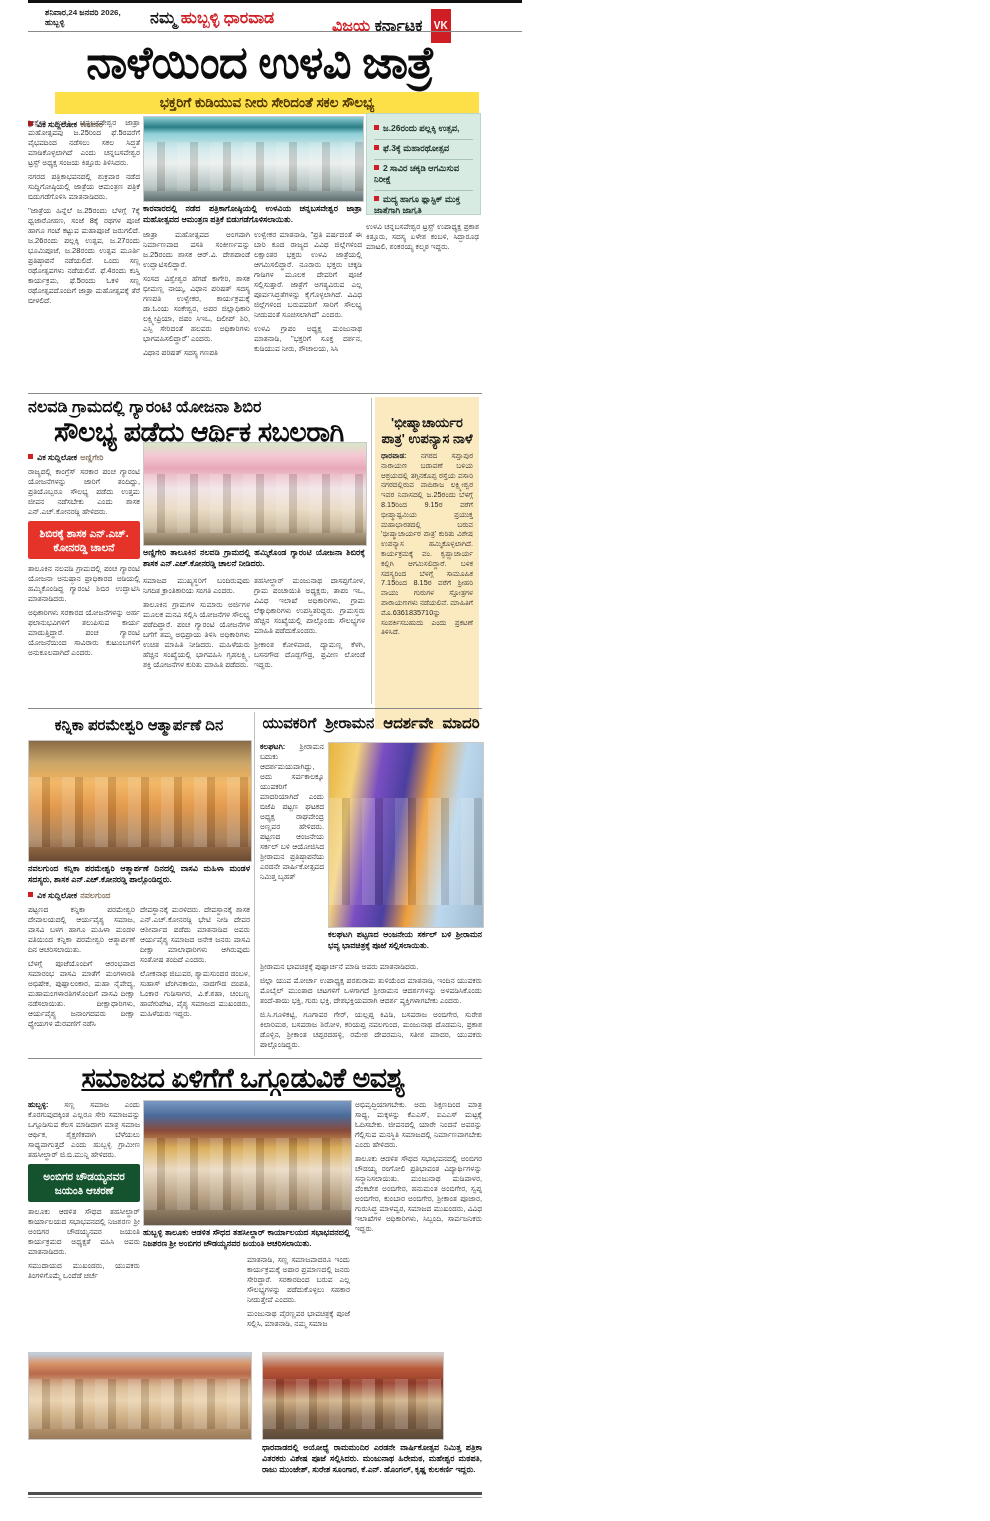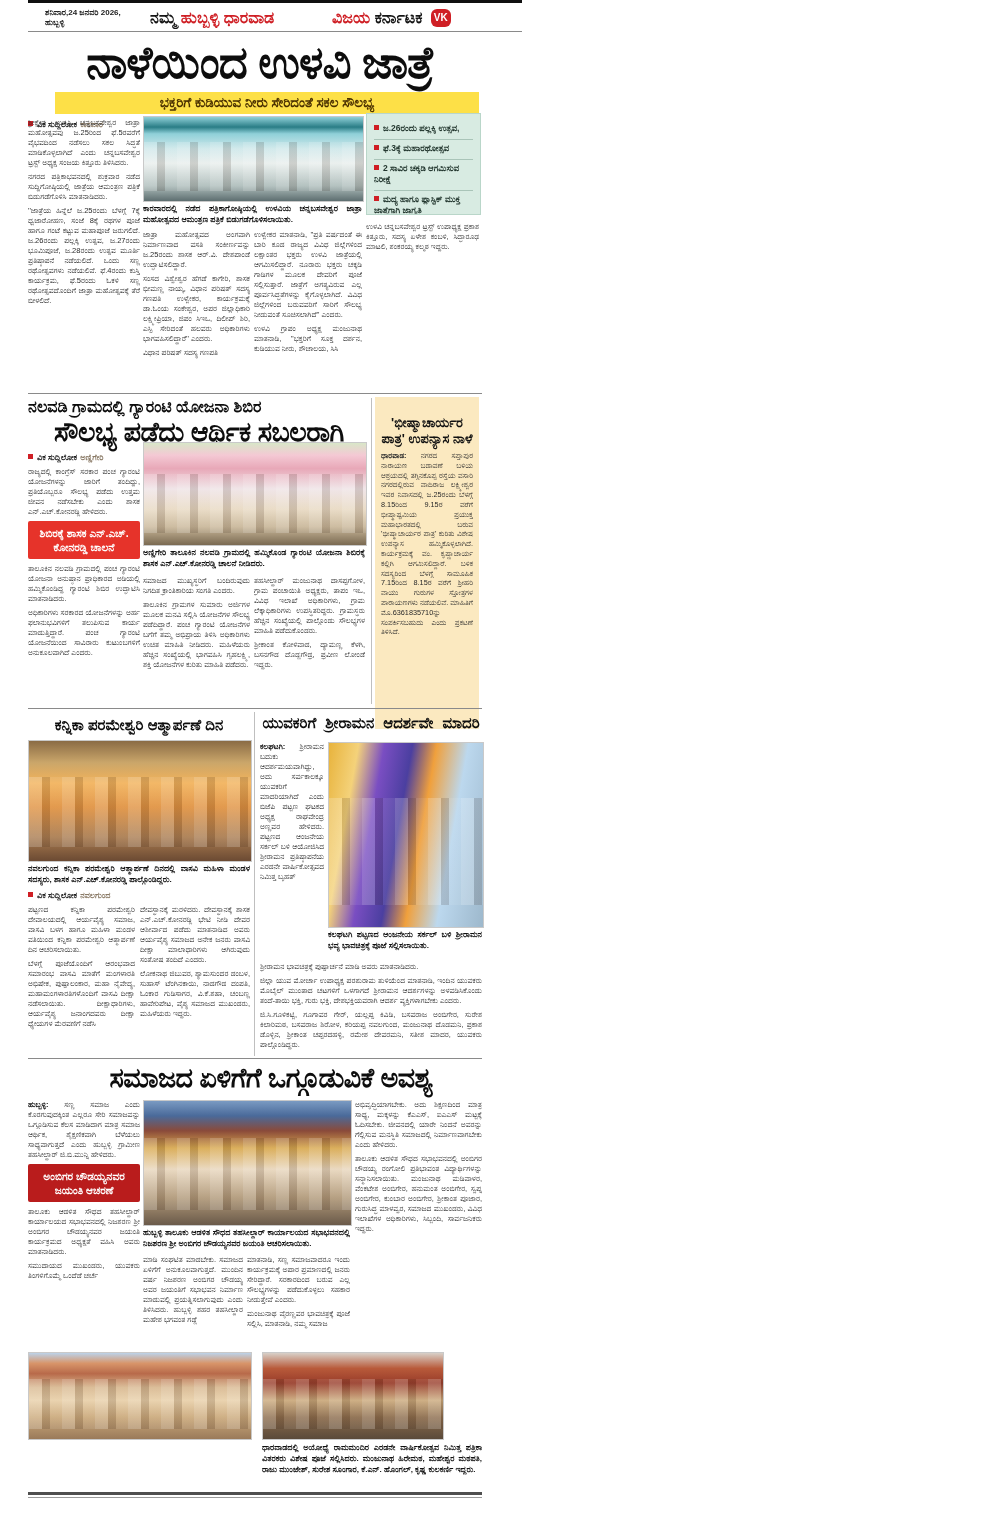--- a/index.html
+++ b/index.html
@@ -7,42 +7,42 @@
   .page{position:absolute;left:0;top:0;width:990px;height:1521px;background:#fff;overflow:hidden;}
   .abs{position:absolute;}
   .rule{position:absolute;background:#8a8a8a;height:1px;}
   .vrule{position:absolute;background:#bfbfbf;width:1px;}
   .top-strip{position:absolute;background:#101010;}
   .date-block{font-size:8px;line-height:9.5px;font-weight:bold;color:#222;}
   .mast{font-size:16px;font-weight:bold;letter-spacing:0;white-space:nowrap;}
   .mast .red{color:#cf1f25;}
   .mast .blk{color:#151515;}
   .vk-logo{display:inline-block;background:#cf1f25;color:#fff;font-size:10px;font-weight:bold;
-    padding:4px 3px;line-height:10px;vertical-align:2px;margin-left:4px;border-radius:6px;}
+    padding:12px 3px;line-height:10px;vertical-align:2px;margin-left:4px;border-radius:0;}
   .headline-main{font-size:45px;line-height:50px;font-weight:bold;color:#0d0d0d;text-align:center;letter-spacing:-1px;}
   .banner{background:#fde047;color:#4a3000;font-weight:bold;font-size:13.5px;line-height:22px;text-align:center;overflow:hidden;white-space:nowrap;}
   .byline{font-size:8px;font-weight:bold;color:#222;white-space:nowrap;}
   .byline .dl{color:#8a7a66;font-weight:bold;margin-left:3px;}
   .sq{display:inline-block;width:5px;height:5px;background:#cf1f25;margin-right:4px;vertical-align:1px;}
   .col{font-size:7.5px;line-height:10px;text-align:justify;color:#2a2a2a;overflow:hidden;}
   .col p{margin:0 0 4px 0;}
   .caption{font-size:8px;line-height:11px;font-weight:bold;color:#111;text-align:justify;overflow:hidden;}
   .photo{position:absolute;overflow:hidden;border:1px solid #c9c9c9;}
   .photo::after{content:"";position:absolute;left:0;right:0;top:30%;height:58%;opacity:.45;
     background:repeating-linear-gradient(90deg,rgba(255,255,255,.45) 0 13px,rgba(60,40,30,.35) 13px 21px,rgba(255,255,255,.18) 21px 33px);}
   .hl-box{background:#d8ebe2;border:1px solid #b9d6c9;padding:6px 7px 2px 7px;overflow:hidden;}
   .hl-item{font-size:8.5px;line-height:11px;font-weight:bold;color:#23372f;border-bottom:1px solid #a9c4b8;
     padding:3px 0 5px 0;}
   .hl-item:last-child{border-bottom:none;}
   .kicker{font-size:16px;font-weight:bold;color:#0d0d0d;}
   .headline-2{font-size:27px;line-height:30px;font-weight:bold;text-align:center;color:#0d0d0d;letter-spacing:-0.5px;}
   .headline-3{font-size:15px;line-height:18px;font-weight:bold;text-align:center;color:#0d0d0d;}
   .red-box{background:#e6332a;color:#fff;font-weight:bold;font-size:10.5px;line-height:14px;text-align:center;
     padding:5px 3px;border-radius:2px;}
-  .blue-box{background:#b91c1c;color:#fff;font-weight:bold;font-size:10.5px;line-height:14px;text-align:center;
+  .blue-box{background:#14532d;color:#fff;font-weight:bold;font-size:10.5px;line-height:14px;text-align:center;
     padding:5px 3px;border-radius:2px;}
   .sidebar-box{background:#fbe9c0;padding:18px 6px;overflow:hidden;}
   .sidebar-title{font-size:13px;line-height:16px;font-weight:bold;text-align:center;color:#111;margin-bottom:4px;}
   .sidebar-body{font-size:7.3px;line-height:9.8px;text-align:justify;color:#2a2a2a;}
   .sidebar-body .dl{font-weight:bold;}
   .dateline-lead{font-weight:bold;color:#111;}
   .dbl-rule-a{position:absolute;background:#4f4f4f;height:3px;}
   .dbl-rule-b{position:absolute;background:#9a9a9a;height:1px;}
 </style>
 </head>
@@ -159,32 +159,29 @@
   <div class="photo" style="left:328px;top:742px;width:154px;height:184px;background:linear-gradient(100deg,#e8b33c 0%,#f4d27a 16%,#7a4ec2 30%,#4b3fa0 45%,#f0a03c 58%,#bcd8ee 75%,#9db8cc 100%);"></div>
   <div class="abs caption" style="left:328px;top:929px;width:154px;height:30px;">ಕಲಘಟಗಿ ಪಟ್ಟಣದ ಆಂಜನೇಯ ಸರ್ಕಲ್ ಬಳಿ ಶ್ರೀರಾಮನ ಭವ್ಯ ಭಾವಚಿತ್ರಕ್ಕೆ ಪೂಜೆ ಸಲ್ಲಿಸಲಾಯಿತು.</div>
   <div class="abs col" style="left:260px;top:962px;width:222px;height:94px;">
     <p>ಶ್ರೀರಾಮನ ಭಾವಚಿತ್ರಕ್ಕೆ ಪುಷ್ಪಾರ್ಚನೆ ಮಾಡಿ ಅವರು ಮಾತನಾಡಿದರು.</p>
     <p>ಜಿಲ್ಲಾ ಯುವ ಮೋರ್ಚಾ ಉಪಾಧ್ಯಕ್ಷ ಪರಶುರಾಮ ತುಳಿಯೆಂದ ಮಾತನಾಡಿ, ಇಂದಿನ ಯುವಕರು ಮೊಬೈಲ್ ಮುಂತಾದ ಚಟಗಳಿಗೆ ಒಳಗಾಗದೆ ಶ್ರೀರಾಮನ ಆದರ್ಶಗಳನ್ನು ಅಳವಡಿಸಿಕೊಂಡು ತಂದೆ-ತಾಯಿ ಭಕ್ತಿ, ಗುರು ಭಕ್ತಿ, ದೇಶಭಕ್ತಿಯವರಾಗಿ ಆದರ್ಶ ವ್ಯಕ್ತಿಗಳಾಗಬೇಕು ಎಂದರು.</p>
     <p>ಜಿ.ಸಿ.ಗೂಳಿಕಟ್ಟಿ, ಗೂಗಾವರ ಗೇರ್, ಯಲ್ಲಪ್ಪ ಕಿವಿಡಿ, ಬಸವರಾಜ ಅಂಬಿಗೇರ, ಸುರೇಶ ಕಿಲಾರಿಮಠ, ಬಸವರಾಜ ಶಿರೋಳ, ಕರಿಯಪ್ಪ ನವಲಗುಂದ, ಮಂಜುನಾಥ ದೊಡಮನಿ, ಪ್ರಕಾಶ ಡೊಳ್ಳಿನ, ಶ್ರೀಕಾಂತ ಚಪ್ಪರದಹಳ್ಳಿ, ರಮೇಶ ದೇವರಮನಿ, ಸತೀಶ ಮಾದರ, ಯುವಕರು ಪಾಲ್ಗೊಂಡಿದ್ದರು.</p>
   </div>
 
   <div class="rule" style="left:28px;top:1058px;width:454px;"></div>
 
-  <div class="abs headline-2" style="left:44px;top:1063px;width:454px;">ಸಮಾಜದ ಏಳಿಗೆಗೆ ಒಗ್ಗೂಡುವಿಕೆ ಅವಶ್ಯ</div>
+  <div class="abs headline-2" style="left:16px;top:1063px;width:454px;text-decoration:underline;">ಸಮಾಜದ ಏಳಿಗೆಗೆ ಒಗ್ಗೂಡುವಿಕೆ ಅವಶ್ಯ</div>
   <div class="abs col" style="left:28px;top:1100px;width:112px;height:246px;">
     <p><span class="dateline-lead">ಹುಬ್ಬಳ್ಳಿ:</span> <span>ಸಣ್ಣ ಸಮಾಜ ಎಂದು ಕೊರಗುವುದಕ್ಕಿಂತ ಎಲ್ಲರೂ ಸೇರಿ ಸಮಾಜವನ್ನು ಒಗ್ಗೂಡಿಸುವ ಕೆಲಸ ಮಾಡಿದಾಗ ಮಾತ್ರ ಸಮಾಜ ಆರ್ಥಿಕ, ಶೈಕ್ಷಣಿಕವಾಗಿ ಬೆಳೆಯಲು ಸಾಧ್ಯವಾಗುತ್ತದೆ ಎಂದು ಹುಬ್ಬಳ್ಳಿ ಗ್ರಾಮೀಣ ತಹಸೀಲ್ದಾರ್ ಜಿ.ಬಿ.ಮುನ್ನಿ ಹೇಳಿದರು.</span></p>
     <div class="blue-box" style="margin:2px 0 5px 0;">ಅಂಬಿಗರ ಚೌಡಯ್ಯನವರ ಜಯಂತಿ ಆಚರಣೆ</div>
     <p>ತಾಲೂಕು ಆಡಳಿತ ಸೌಧದ ತಹಸೀಲ್ದಾರ್ ಕಾರ್ಯಾಲಯದ ಸಭಾಭವನದಲ್ಲಿ ನಿಜಶರಣ ಶ್ರೀ ಅಂಬಿಗರ ಚೌಡಯ್ಯನವರ ಜಯಂತಿ ಕಾರ್ಯಕ್ರಮದ ಅಧ್ಯಕ್ಷತೆ ವಹಿಸಿ ಅವರು ಮಾತನಾಡಿದರು.</p>
     <p>ಸಮುದಾಯದ ಮುಖಂಡರು, ಯುವಕರು ತಿಂಗಳಿಗೊಮ್ಮೆ ಒಂದೆಡೆ ಚರ್ಚೆ</p>
   </div>
   <div class="photo" style="left:143px;top:1100px;width:207px;height:124px;background:linear-gradient(0deg,#6a5a4a 0%,#b09878 22%,#e8d6bc 45%,#d8a84e 62%,#8a4a3a 76%,#4a6a9a 88%,#7a9ac2 100%);"></div>
   <div class="abs caption" style="left:143px;top:1227px;width:207px;height:24px;">ಹುಬ್ಬಳ್ಳಿ ತಾಲೂಕು ಆಡಳಿತ ಸೌಧದ ತಹಸೀಲ್ದಾರ್ ಕಾರ್ಯಾಲಯದ ಸಭಾಭವನದಲ್ಲಿ ನಿಜಶರಣ ಶ್ರೀ ಅಂಬಿಗರ ಚೌಡಯ್ಯನವರ ಜಯಂತಿ ಆಚರಿಸಲಾಯಿತು.</div>
-  <div class="abs col" style="left:143px;top:1255px;width:100px;height:91px;">
-    <p>ಮಾಡಿ ಸಂಘಟಿತ ಮಾಡಬೇಕು. ಸಮಾಜದ ಏಳಿಗೆಗೆ ಅನುಕೂಲವಾಗುತ್ತದೆ. ಮುಂದಿನ ವರ್ಷ ನಿಜಶರಣ ಅಂಬಿಗರ ಚೌಡಯ್ಯ ಅವರ ಜಯಂತಿಗೆ ಸಭಾಭವನ ನಿರ್ಮಾಣ ಮಾಡುವಲ್ಲಿ ಪ್ರಯತ್ನಿಸಲಾಗುವುದು ಎಂದು ತಿಳಿಸಿದರು. ಹುಬ್ಬಳ್ಳಿ ಶಹರ ತಹಸೀಲ್ದಾರ ಮಹೇಶ ಭಗವಂತ ಗಡ್ಡೆ</p>
-  </div>
   <div class="abs col" style="left:247px;top:1255px;width:103px;height:91px;">
     <p>ಮಾತನಾಡಿ, ಸಣ್ಣ ಸಮಾಜವಾದರೂ ಇಂದು ಕಾರ್ಯಕ್ರಮಕ್ಕೆ ಅಪಾರ ಪ್ರಮಾಣದಲ್ಲಿ ಜನರು ಸೇರಿದ್ದಾರೆ. ಸರಕಾರದಿಂದ ಬರುವ ಎಲ್ಲ ಸೌಲಭ್ಯಗಳನ್ನು ಪಡೆದುಕೊಳ್ಳಲು ಸಹಕಾರ ನೀಡುತ್ತೇವೆ ಎಂದರು.</p>
     <p>ಮಂಜುನಾಥ ವೈರಣ್ಣವರ ಭಾವಚಿತ್ರಕ್ಕೆ ಪೂಜೆ ಸಲ್ಲಿಸಿ, ಮಾತನಾಡಿ, ನಮ್ಮ ಸಮಾಜ</p>
   </div>
   <div class="abs col" style="left:355px;top:1100px;width:127px;height:246px;">
     <p>ಅಭಿವೃದ್ಧಿಯಾಗಬೇಕು. ಅದು ಶಿಕ್ಷಣದಿಂದ ಮಾತ್ರ ಸಾಧ್ಯ, ಮಕ್ಕಳನ್ನು ಕೆಎಎಸ್, ಐಎಎಸ್ ಮಟ್ಟಕ್ಕೆ ಓದಿಸಬೇಕು. ಜೀವನದಲ್ಲಿ ಯಾರೇ ನಿಂದನೆ ಅವರನ್ನು ಗೆಲ್ಲಿಸುವ ಮನಸ್ಥಿತಿ ಸಮಾಜದಲ್ಲಿ ನಿರ್ಮಾಣವಾಗಬೇಕು ಎಂದು ಹೇಳಿದರು.</p>
     <p>ತಾಲೂಕು ಆಡಳಿತ ಸೌಧದ ಸಭಾಭವನದಲ್ಲಿ ಅಂಬಿಗರ ಚೌಡಯ್ಯ ರಂಗೋಲಿ ಪ್ರತಿಭಾವಂತ ವಿದ್ಯಾರ್ಥಿಗಳನ್ನು ಸನ್ಮಾನಿಸಲಾಯಿತು. ಮಂಜುನಾಥ ಮಡಿವಾಳರ, ವೆಂಕಟೇಶ ಅಂಬಿಗೇರ, ಹನುಮಂತ ಅಂಬಿಗೇರ, ಸ್ವಪ್ನ ಅಂಬಿಗೇರ, ಕುಂಬಾರ ಅಂಬಿಗೇರ, ಶ್ರೀಕಾಂತ ಪೂಜಾರ, ಗುರುಸಿದ್ಧ ಮಾಳವ್ವರ, ಸಮಾಜದ ಮುಖಂಡರು, ವಿವಿಧ ಇಲಾಖೆಗಳ ಅಧಿಕಾರಿಗಳು, ಸಿಬ್ಬಂದಿ, ಸಾರ್ವಜನಿಕರು ಇದ್ದರು.</p>
   </div>
 
   <div class="photo" style="left:28px;top:1352px;width:222px;height:86px;background:linear-gradient(0deg,#9a7a5a 0%,#caa87a 25%,#e8cfa8 45%,#d8b890 60%,#b86a4a 76%,#d8956a 88%,#bcd2e8 100%);"></div>

